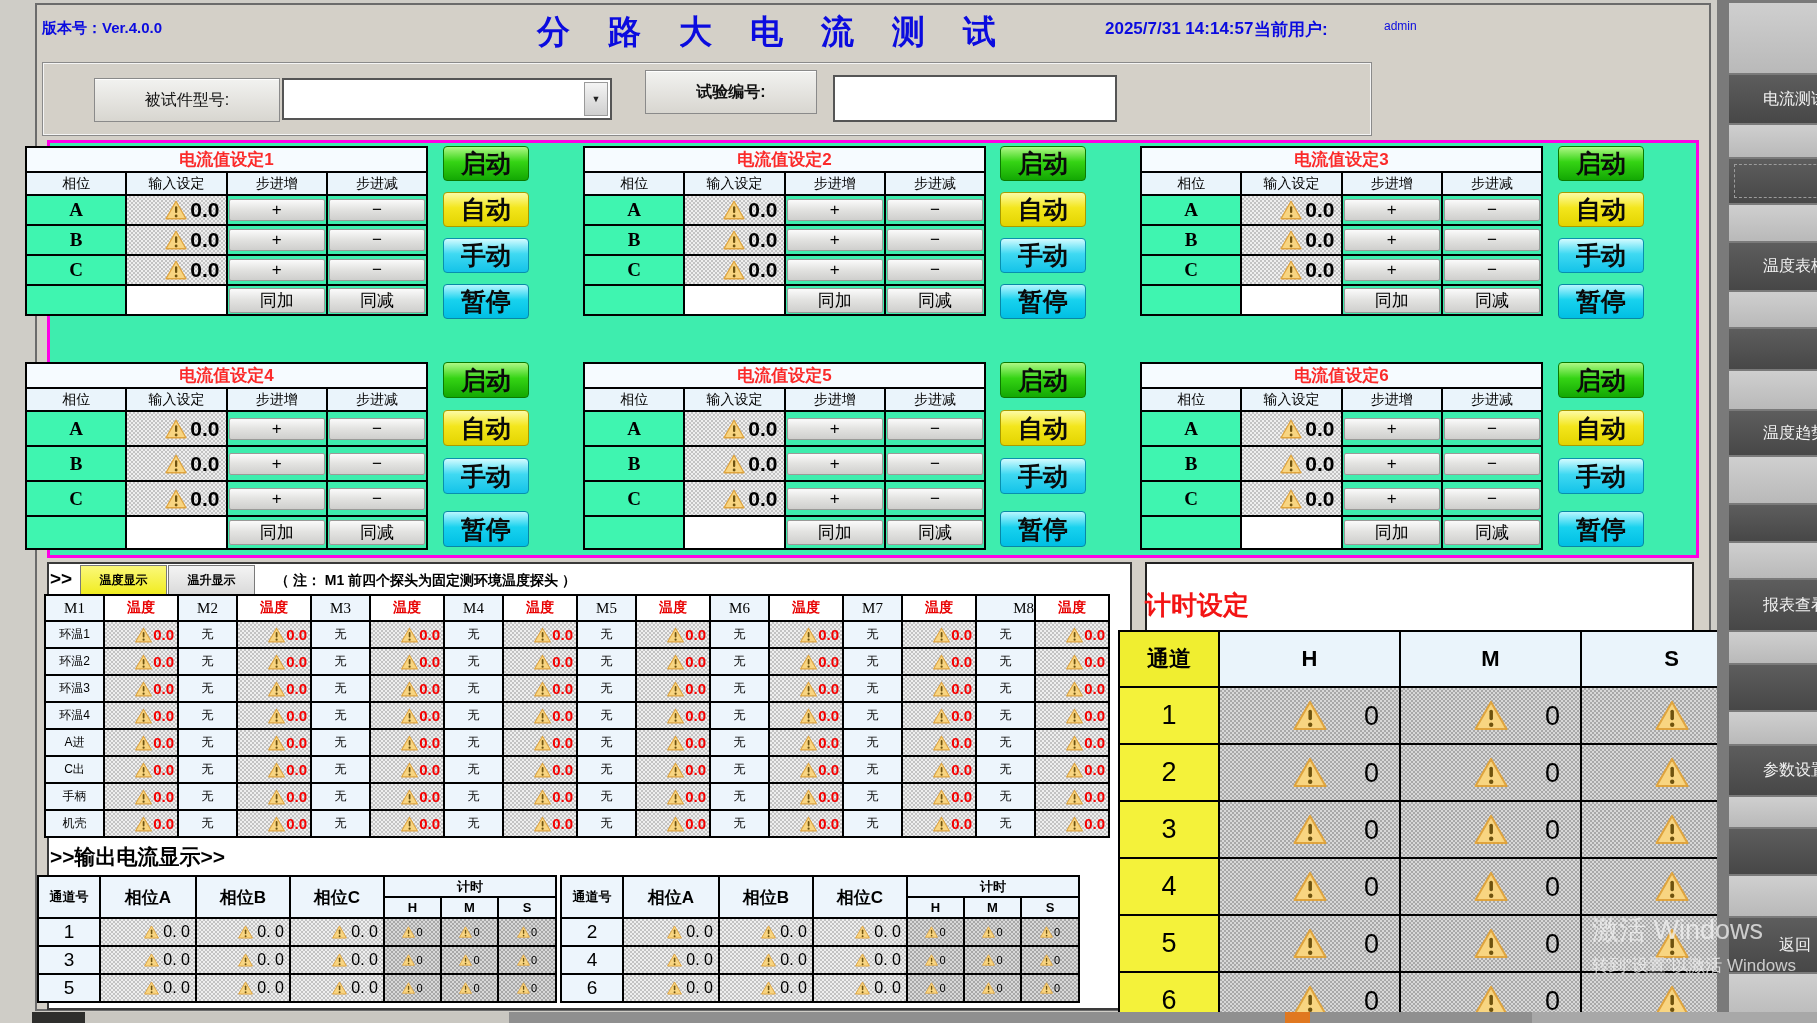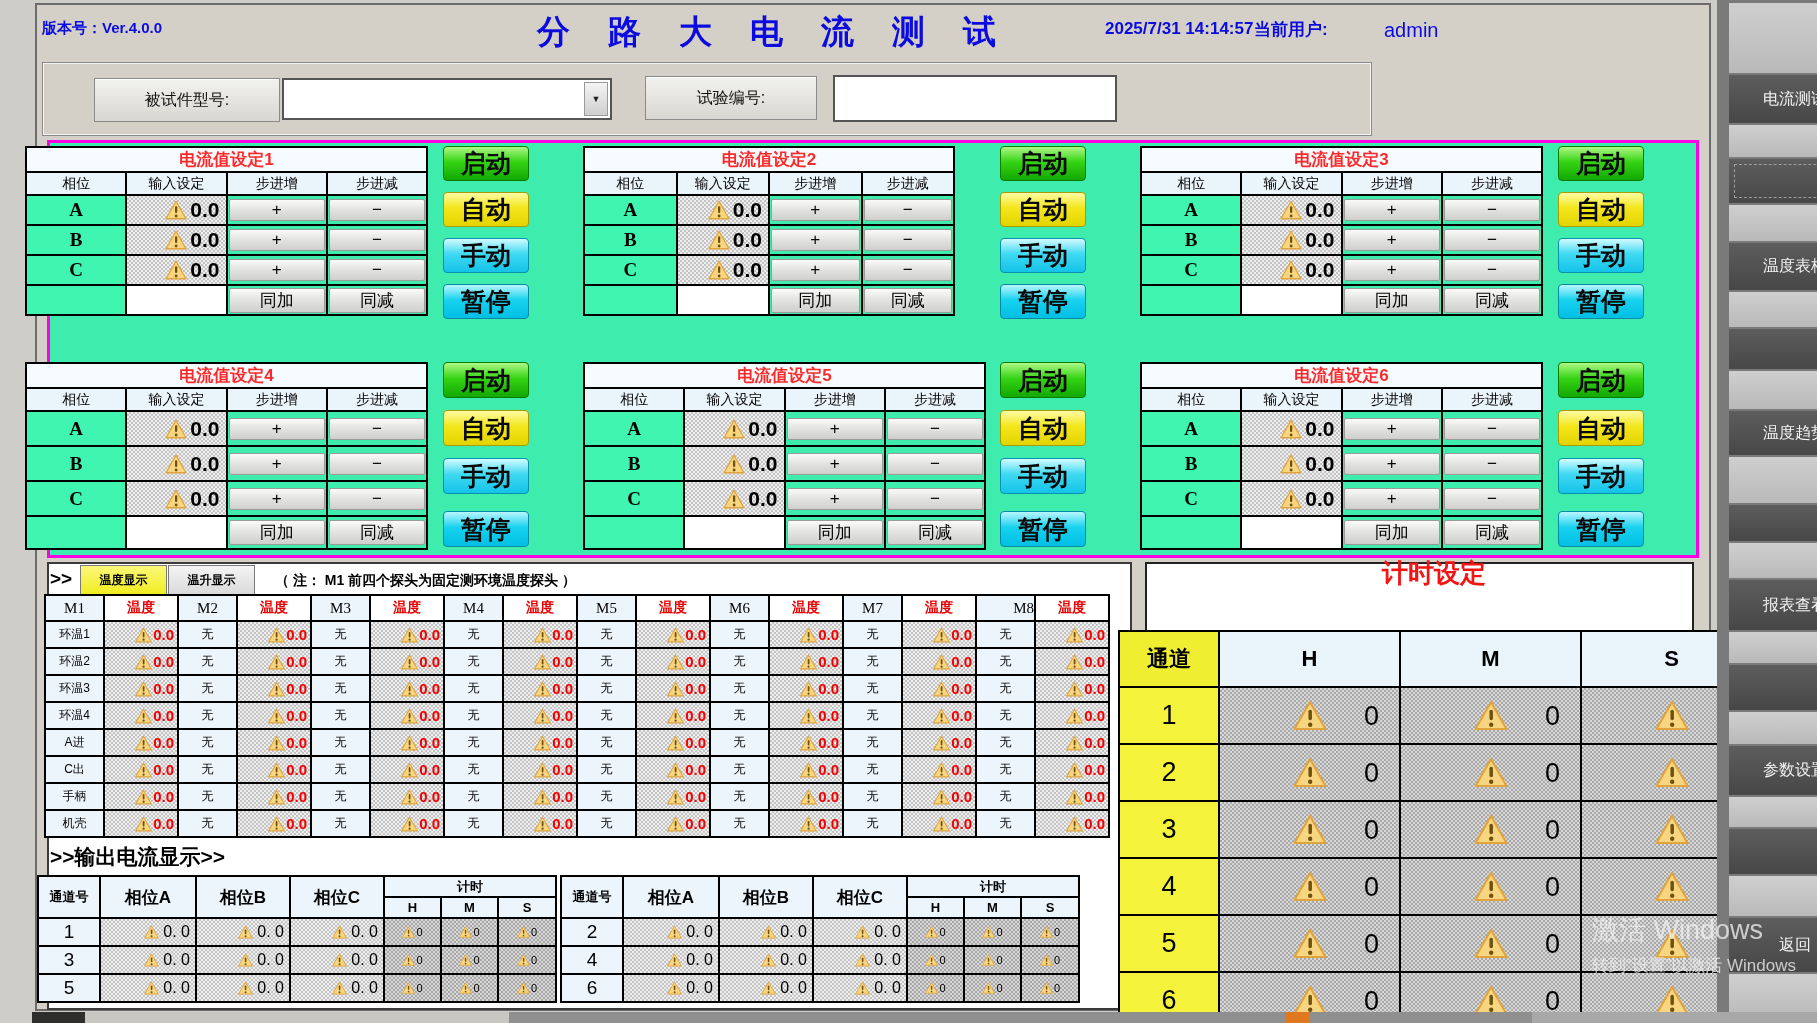--- a/index.html
+++ b/index.html
@@ -11,30 +11,30 @@
   }
   .abs{position:absolute;margin-left:32px;}
   
   #frame{left:3px;top:3px;width:1676px;height:1008px;border:2px solid #6b6b6b;background:#d4d0c8;box-sizing:border-box;}
   
   .blue{color:#0b0bdf;}
   #version{left:10px;top:19px;font-size:15px;font-weight:bold;}
   #title{left:505px;top:10px;font-size:33px;font-weight:bold;letter-spacing:38px;white-space:nowrap;}
   #datetime{left:1073px;top:19px;font-size:17px;font-weight:bold;}
   #userlabel{left:1222px;top:18px;font-size:17px;font-weight:bold;}
-  #username{left:1352px;top:19px;font-size:20px;}
+  #username{left:1352px;top:19px;font-size:12px;}
   
   #groupbox{left:10px;top:62px;width:1328px;height:72px;border:1px solid #8a8a8a;box-shadow:inset 0 0 0 1px #f5f5f5;}
   .tool-label{background:linear-gradient(#f2f2f0,#d8d6d0);border:1px solid #8a8a8a;box-shadow:inset 0 1px 0 #fff;
     display:flex;align-items:center;justify-content:center;font-size:16px;color:#111;}
   #model-label{left:62px;top:78px;width:184px;height:42px;}
   #model-combo{left:250px;top:78px;width:330px;height:42px;background:#fff;border:2px solid #555;box-sizing:border-box;}
   #model-combo .arrowbtn{position:absolute;right:2px;top:2px;bottom:2px;width:22px;background:linear-gradient(#f4f4f4,#cfcfcf);
     border:1px solid #9a9a9a;display:flex;align-items:center;justify-content:center;font-size:9px;color:#222;}
-  #serial-label{left:613px;top:76px;width:170px;height:42px;}
+  #serial-label{left:613px;top:70px;width:170px;height:42px;font-weight:bold;}
   #serial-input{left:801px;top:75px;width:284px;height:47px;background:#fff;border:2px solid #555;box-sizing:border-box;font-size:16px;padding:0 6px;}
   
   #greenpanel{left:15px;top:140px;width:1652px;height:418px;background:#3eedae;border:3px solid #ff00e6;box-sizing:border-box;}
   .cpanel-table{position:absolute;border-collapse:collapse;table-layout:fixed;background:#3eedae;}
   .cpanel-table td{border:2px solid #000;padding:0;overflow:hidden;}
   .cp-title{background:#f6fbff;color:#fb2a2a;font-size:17px;font-weight:bold;text-align:center;}
   .cp-colhdr{background:#eaf4fb;color:#000;font-size:14px;text-align:center;}
   .cp-phase{background:#3ff5b0;color:#000;font-size:19px;font-weight:bold;text-align:center;font-family:"Liberation Serif","DejaVu Serif",serif;}
   .cp-empty-white{background:#fff;}
   .hatch{background-image:repeating-conic-gradient(#c3c3c3 0% 25%,#efefef 0% 50%);background-size:4px 4px;}
@@ -72,21 +72,21 @@
   .out-table{position:absolute;border-collapse:collapse;table-layout:fixed;background:#c2410c;}
   .out-table td{border:2px solid #000;padding:0;overflow:hidden;text-align:center;}
   .ot-hdr{background:#edf5fc;font-size:17px;font-weight:bold;color:#000;}
   .ot-hdr-small{background:#edf5fc;font-size:13px;font-weight:bold;color:#000;}
   .ot-chan{background:#edf5fc;font-size:19px;color:#000;}
   .ot-val{display:flex;align-items:center;justify-content:flex-end;gap:4px;padding-right:5px;height:100%;
     font-size:16px;color:#000;}
   .ot-time{display:flex;align-items:center;justify-content:center;gap:1px;height:100%;font-size:11px;color:#000;}
   
   #timer-panel{left:1113px;top:562px;width:549px;height:453px;background:#fff;border:2px solid #222;box-sizing:border-box;}
-  #timer-title{left:1113px;top:556px;width:578px;text-align:center;font-size:26px;font-weight:bold;color:#f31414;}
+  #timer-title{left:1113px;top:588px;width:578px;text-align:left;font-size:26px;font-weight:bold;color:#f31414;}
   #timer-table{position:absolute;left:1118px;top:630px;border-collapse:collapse;table-layout:fixed;}
   #timer-table td{border:2px solid #000;padding:12px;overflow:hidden;}
   .tm-chhdr{background:#f0ee30;font-size:22px;font-weight:bold;text-align:center;color:#000;}
   .tm-hdr{background:#eaf4fb;font-size:22px;font-weight:bold;text-align:center;color:#000;}
   .tm-chan{background:#f4f23a;font-size:27px;text-align:center;color:#000;}
   .tm-val{position:relative;height:100%;display:flex;align-items:center;justify-content:center;}
   .tm-val .num{position:absolute;right:8px;top:50%;transform:translateY(-50%);font-size:27px;color:#000;}
   
   #sidebar{left:1685px;top:0;width:132px;height:1023px;background:#7a7a7a;}
   .sb-block{position:absolute;left:12px;width:132px;display:flex;align-items:center;justify-content:center;
@@ -1611,21 +1611,21 @@
         <td>
           <div class="graybtn">同减</div>
         </td>
       </tr>
     </tbody>
   </table>
 <div class="side-btn btn-start" style="left: 443px; top: 146px; height: 35px;">启动</div>
 <div class="side-btn btn-auto" style="left: 443px; top: 192px; height: 35px;">自动</div>
 <div class="side-btn btn-manual" style="left: 443px; top: 238px; height: 35px;">手动</div>
 <div class="side-btn btn-pause" style="left: 443px; top: 284px; height: 35px;">暂停</div>
-<table class="cpanel-table" style="left: 583px; top: 146px; width: 372px;">
+<table class="cpanel-table" style="left: 583px; top: 146px; width: 403px;">
     <tbody>
       <tr style="height: 22px;">
         <td class="cp-title" colspan="4">电流值设定2</td>
       </tr>
       <tr style="height: 23px;">
         <td class="cp-colhdr" style="width: 103px;">相位</td>
         <td class="cp-colhdr" style="width: 100px;">输入设定</td>
         <td class="cp-colhdr" style="width: 100px;">步进增</td>
         <td class="cp-colhdr" style="width: 100px;">步进减</td>
       </tr>

